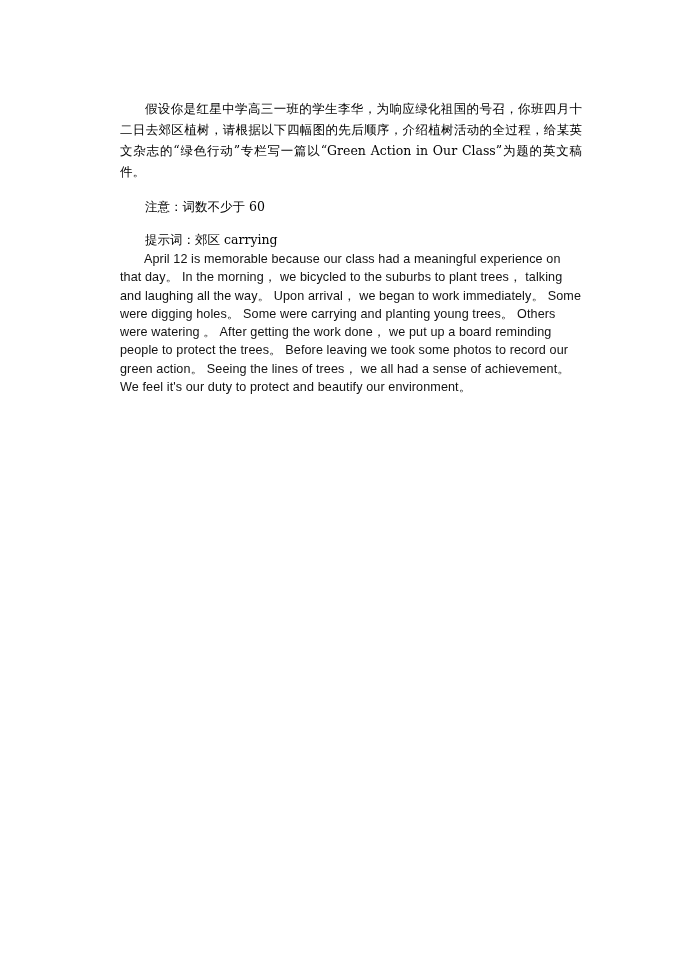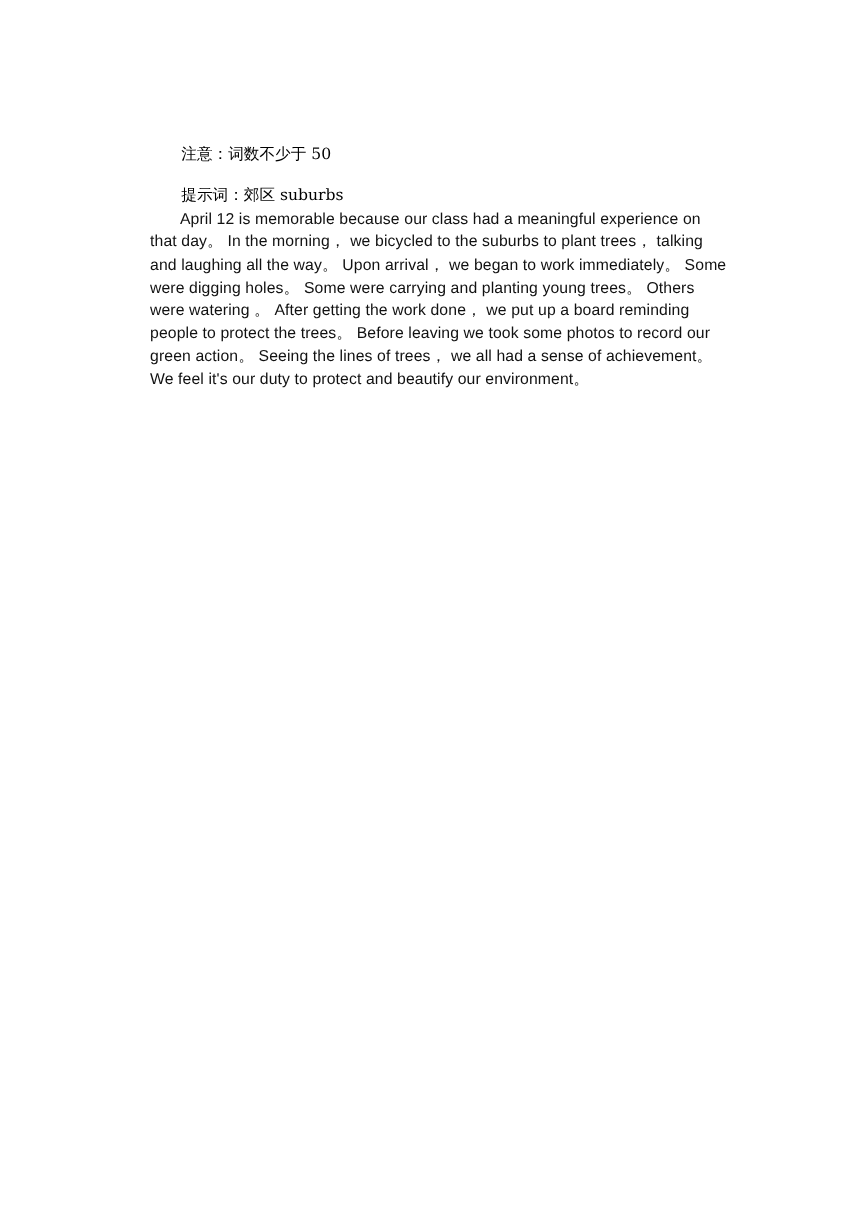--- a/index.html
+++ b/index.html
@@ -62,21 +62,22 @@
     color: #111;
     letter-spacing: 0.1px;
   }
 </style>
 </head>
 <body>
 
 <div class="page">
   <div class="content">
 
+    <p class="para cn-prompt">假设你是红星中学高三一班的学生李华，为响应绿化祖国的号召，你班四月十二日去郊区植树，请根据以下四幅图的先后顺序，介绍植树活动的全过程，给某英文杂志的“绿色行动”专栏写一篇以“Green Action in Our Class”为题的英文稿件。</p>
 
-    <p class="para cn-note">注意：词数不少于 50</p>
+    <p class="para cn-note">注意：词数不少于 60</p>
 
-    <p class="para cn-hint">提示词：郊区 suburbs</p>
+    <p class="para cn-hint">提示词：郊区 carrying</p>
 
     <p class="para en-body">April 12 is memorable because our class had a meaningful experience on that day。 In the morning， we bicycled to the suburbs to plant trees， talking and laughing all the way。 Upon arrival， we began to work immediately。 Some were digging holes。 Some were carrying and planting young trees。 Others were watering 。 After getting the work done， we put up a board reminding people to protect the trees。 Before leaving we took some photos to record our green action。 Seeing the lines of trees， we all had a sense of achievement。 We feel it's our duty to protect and beautify our environment。</p>
 
   </div>
 </div>
 
 </body></html>

